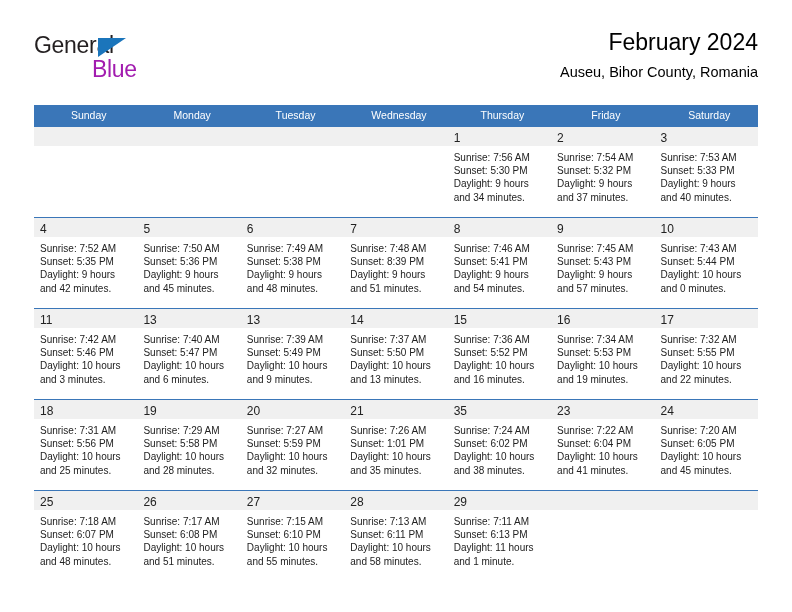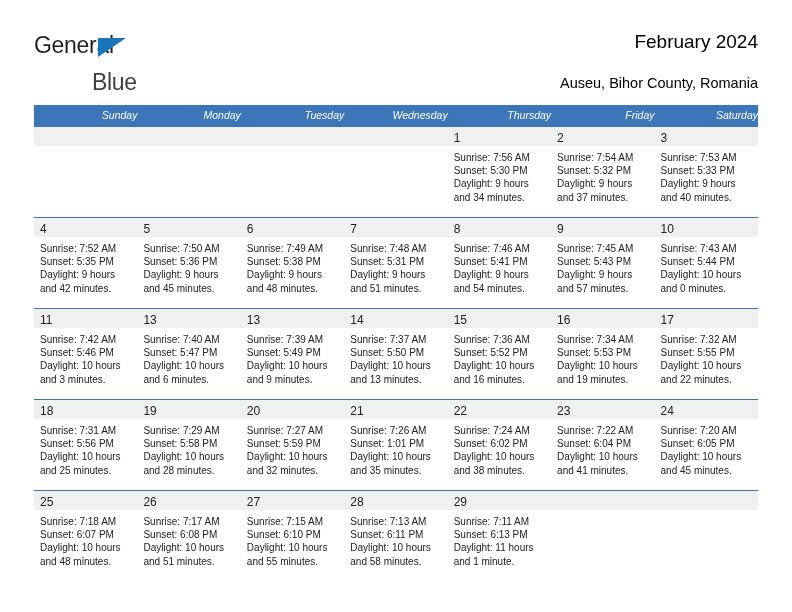--- a/index.html
+++ b/index.html
@@ -53,65 +53,63 @@
     height: 0;
     border-left: 28px solid #1b75bb;
     border-bottom: 19px solid transparent;
   }
   .logo-line2 {
     position: absolute;
     left: 58px;
     top: 24px;
     font-size: 23px;
     line-height: 23px;
-    color: #404040;
+    color: #a21caf;
     letter-spacing: -0.3px;
-    margin-top: 13px;
   }
 
   .title-block {
     position: absolute;
     right: 0;
     top: 0;
     text-align: right;
   }
   .cal-title {
-    font-size: 19px;
+    font-size: 23px;
     line-height: 32px;
     color: #000;
     font-weight: normal;
     white-space: nowrap;
   }
   .cal-subtitle {
     font-size: 14.5px;
     line-height: 22px;
     color: #000;
-    margin-top: 14px;
+    margin-top: 3px;
     white-space: nowrap;
   }
 
   
   .calendar {
     position: absolute;
     left: 34px;
     top: 105px;
     width: 724px;
     border-collapse: collapse;
     table-layout: fixed;
   }
   .calendar th {
     background: #3a76b8;
     color: #ffffff;
     font-size: 10.5px;
     font-weight: normal;
-    text-align: right;
+    text-align: center;
     padding: 4px 0 5px 6px;
     line-height: 13px;
     border: none;
-    font-style: italic;
   }
   .calendar td {
     vertical-align: top;
     padding: 0;
     border: none;
     border-top: 1px solid #3a76b8;
     height: 90px;
     box-sizing: border-box;
   }
   .calendar tr.week-row:first-child td {
@@ -274,21 +272,21 @@
                 <div>Daylight: 9 hours</div>
                 <div>and 48 minutes.</div>
               </div>
             </div>
           </td>
           <td>
             <div class="daycell">
               <div class="daynum-strip"><span class="daynum">7</span></div>
               <div class="dayinfo">
                 <div>Sunrise: 7:48 AM</div>
-                <div>Sunset: 5:31 PM</div>
+                <div>Sunset: 8:39 PM</div>
                 <div>Daylight: 9 hours</div>
                 <div>and 51 minutes.</div>
               </div>
             </div>
           </td>
           <td>
             <div class="daycell">
               <div class="daynum-strip"><span class="daynum">8</span></div>
               <div class="dayinfo">
                 <div>Sunrise: 7:46 AM</div>
@@ -440,21 +438,21 @@
               <div class="dayinfo">
                 <div>Sunrise: 7:26 AM</div>
                 <div>Sunset: 1:01 PM</div>
                 <div>Daylight: 10 hours</div>
                 <div>and 35 minutes.</div>
               </div>
             </div>
           </td>
           <td>
             <div class="daycell">
-              <div class="daynum-strip"><span class="daynum">22</span></div>
+              <div class="daynum-strip"><span class="daynum">35</span></div>
               <div class="dayinfo">
                 <div>Sunrise: 7:24 AM</div>
                 <div>Sunset: 6:02 PM</div>
                 <div>Daylight: 10 hours</div>
                 <div>and 38 minutes.</div>
               </div>
             </div>
           </td>
           <td>
             <div class="daycell">

